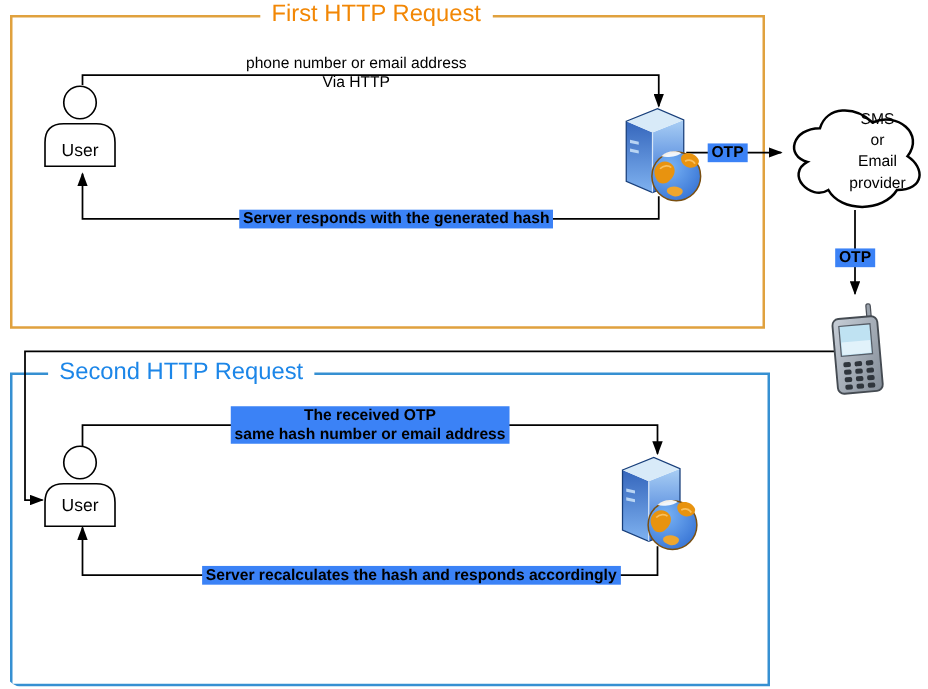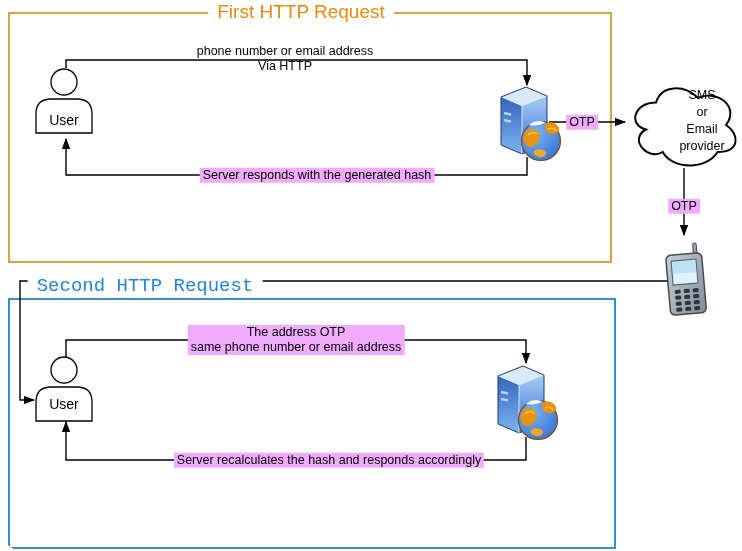--- a/index.html
+++ b/index.html
@@ -6,21 +6,21 @@
   .canvas{position:relative;width:742px;height:551px;background:#fff;overflow:hidden;
           font-family:"Liberation Sans","DejaVu Sans",sans-serif;border-radius:23px;}
   .group-box{position:absolute;background:transparent;}
   .box-first{left:8px;top:12px;width:600px;height:247px;border:2px solid var(--orange-border);}
   .box-second{left:8px;top:298px;width:604px;height:247px;border:2px solid var(--blue-border);}
   svg.layer{position:absolute;left:0;top:0;width:742px;height:551px;}
   .edge{fill:none;stroke:var(--connector);stroke-width:1.4px;}
   .shape{stroke:#000;stroke-width:1.3px;fill:#fff;}
   .lbl{position:absolute;transform:translate(-50%,-50%);font-size:12.5px;line-height:14.5px;
        color:#000;white-space:nowrap;text-align:center;}
-  .lbl.bg{background:#f0abfc;padding:0 3px;}
+  .lbl.bg{background:#3b82f6;padding:0 3px;font-weight:bold;}
   .title{position:absolute;transform:translate(-50%,-50%);font-size:19px;font-weight:400;
          background:#fff;padding:0 9px;white-space:nowrap;}
   .title-first{color:var(--orange-title);}
   .title-second{color:var(--blue-title);}
   .cloud-text{line-height:17px;margin-left:19px;}
 </style>
 </head>
 <body>
 
 <div class="canvas">
@@ -110,32 +110,32 @@
           <rect x="17" y="53" width="6" height="4" rx="1.5"></rect>
           <rect x="26" y="53" width="6" height="4" rx="1.5"></rect>
         <rect x="8" y="59" width="6" height="4" rx="1.5"></rect>
           <rect x="17" y="59" width="6" height="4" rx="1.5"></rect>
           <rect x="26" y="59" width="6" height="4" rx="1.5"></rect>
       </g>
     </g>
   </svg>
 
   <div class="title title-first" style="left:301px;top:12px;">First HTTP Request</div>
-  <div class="title title-second" style="left:145px;top:286px;font-family:Liberation Mono, monospace;">Second HTTP Request</div>
+  <div class="title title-second" style="left:145px;top:298px;">Second HTTP Request</div>
 
   <div class="lbl" style="left:285px;top:58px;">
     <div>phone number or email address</div>
     <div>Via HTTP</div>
   </div>
   <div class="lbl bg" style="left:317px;top:175px;">Server responds with the generated hash</div>
   <div class="lbl bg" style="left:582px;top:122px;">OTP</div>
   <div class="lbl bg" style="left:684px;top:206px;">OTP</div>
   <div class="lbl bg" style="left:296px;top:340px;line-height:15px;">
-    <div>The address OTP</div>
-    <div>same phone number or email address</div>
+    <div>The received OTP</div>
+    <div>same hash number or email address</div>
   </div>
   <div class="lbl bg" style="left:329px;top:460px;">Server recalculates the hash and responds accordingly</div>
 
   <div class="lbl" style="left:64px;top:120px;font-size:14px;">User</div>
   <div class="lbl" style="left:64px;top:404px;font-size:14px;">User</div>
   <div class="lbl cloud-text" style="left:683px;top:121px;">
     <div>SMS</div>
     <div>or</div>
     <div>Email</div>
     <div>provider</div>

